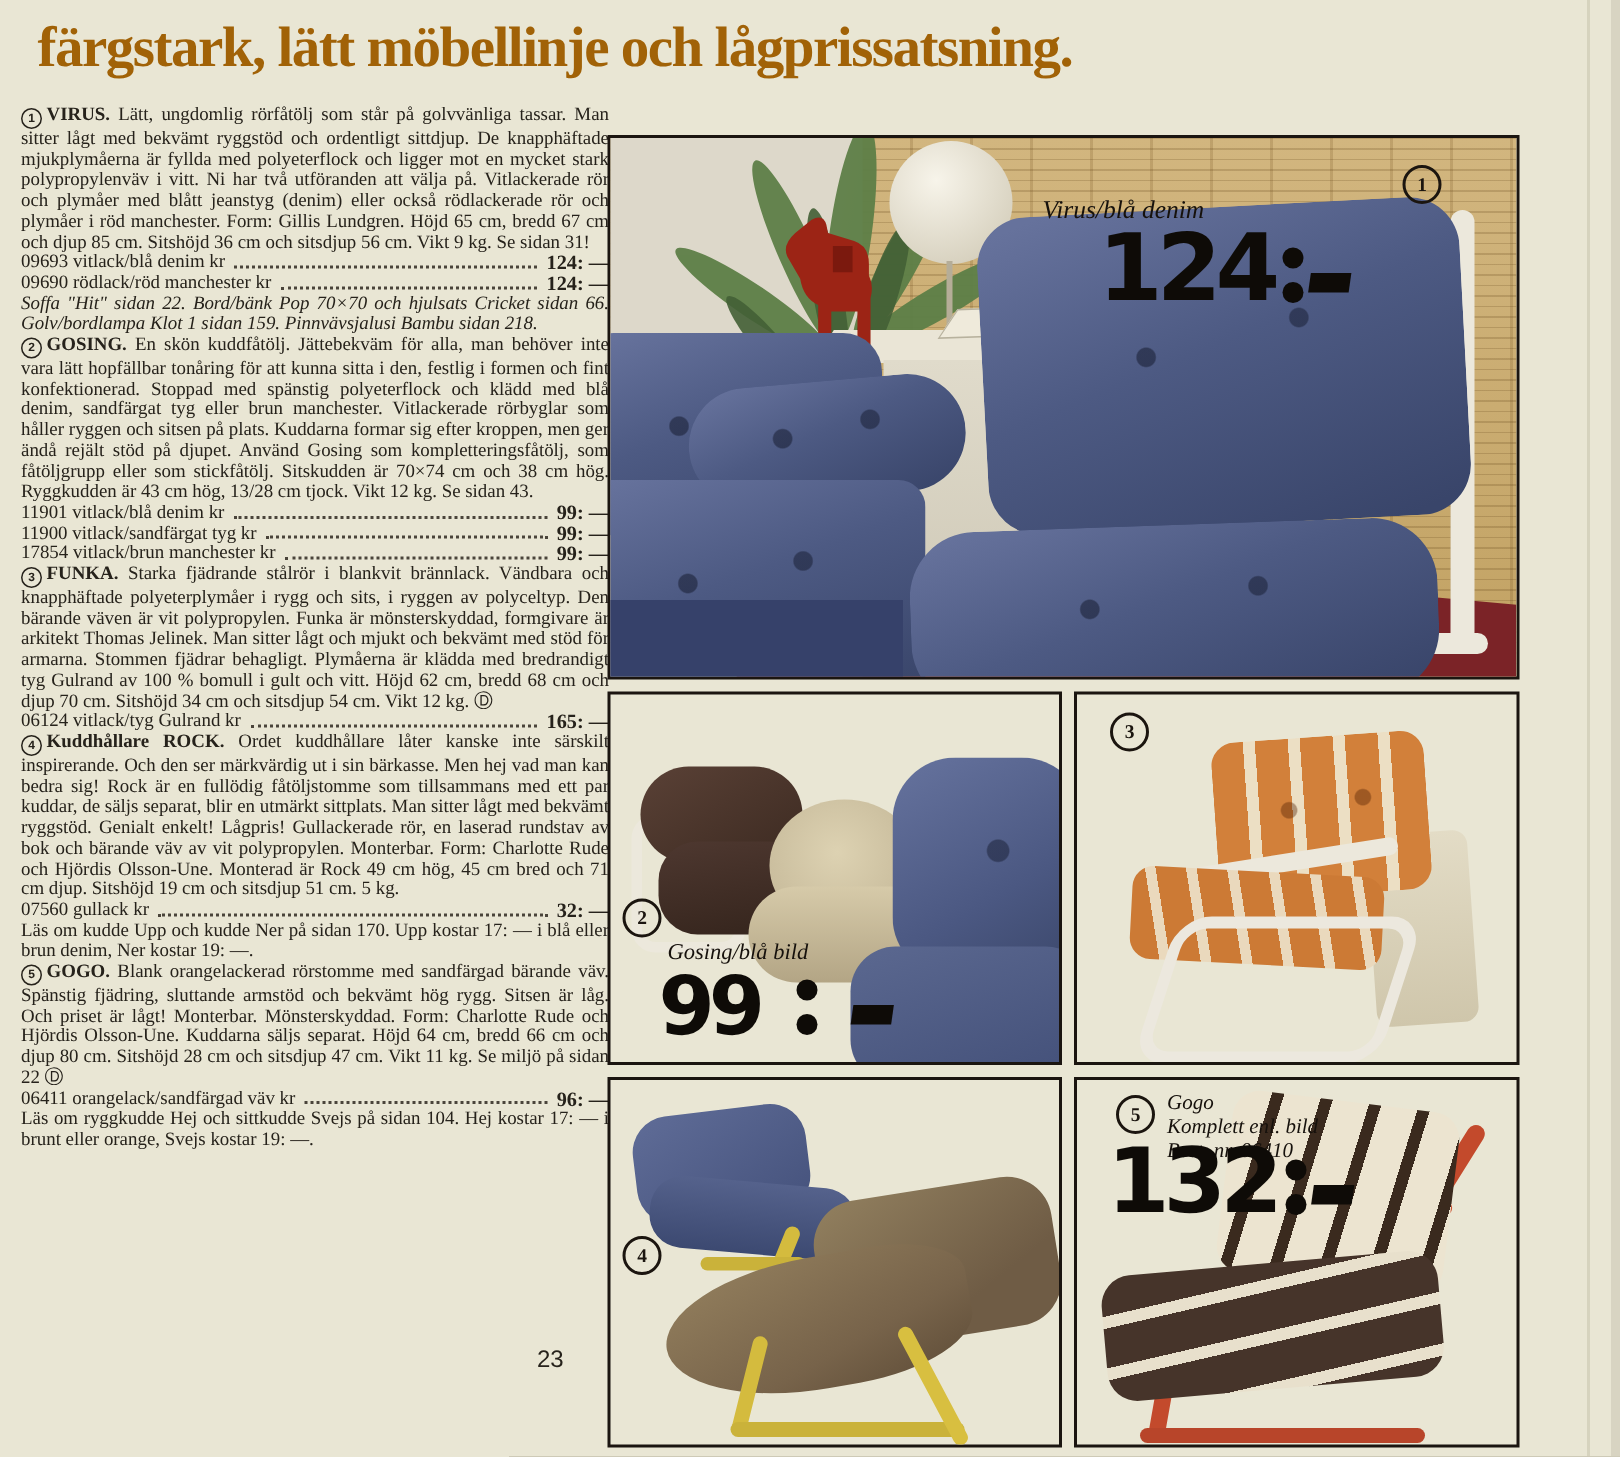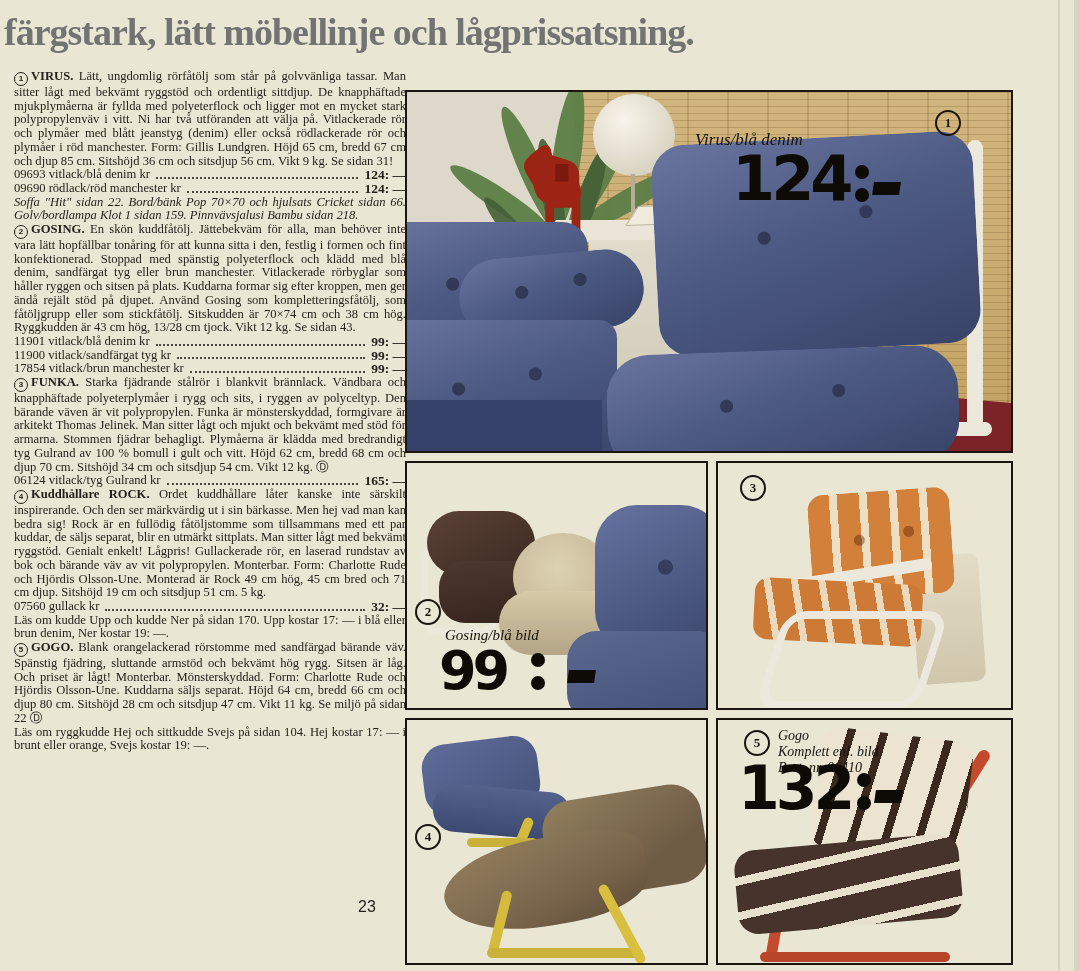--- a/index.html
+++ b/index.html
@@ -1,20 +1,20 @@
 <!DOCTYPE html>
 <html><head>
 <meta charset="utf-8">
 <style>
   html,body{margin:0;padding:0;background:#b8b4a2;}
   .page{position:relative;width:1080px;height:971px;background:#e9e6d4;overflow:hidden;
         font-family:"Liberation Serif",serif;color:#221e18;}
   
-  .title{position:absolute;left:4px;top:12px;width:1000px;
-         font:bold 38px/1.1 "Liberation Serif",serif;letter-spacing:-1px;color:#737373;}
+  .title{position:absolute;left:25px;top:12px;width:1000px;
+         font:bold 38px/1.1 "Liberation Serif",serif;letter-spacing:-1px;color:#a16207;}
   
   .col{position:absolute;left:14px;top:70px;width:392px;text-align:justify;
        font-size:12.6px;line-height:13.7px;color:#26221b;}
   .col p{margin:0;}
   .tnum{display:inline-flex;justify-content:center;align-items:center;width:12px;height:12px;
         border:1px solid #26221b;border-radius:50%;font:bold 8px/12px "Liberation Sans",sans-serif;
         vertical-align:-1px;margin-right:3px;}
   .iname{font-weight:bold;}
   .prow{display:flex;align-items:flex-end;font-size:12.6px;line-height:13.7px;}
   .prow .code{white-space:nowrap;}
@@ -112,20 +112,25 @@
 
     <p><span class="tnum">4</span><span class="iname">Kuddhållare ROCK.</span> <span>Ordet kuddhållare låter kanske inte särskilt inspirerande. Och den ser märkvärdig ut i sin bärkasse. Men hej vad man kan bedra sig! Rock är en fullödig fåtöljstomme som tillsammans med ett par kuddar, de säljs separat, blir en utmärkt sittplats. Man sitter lågt med bekvämt ryggstöd. Genialt enkelt! Lågpris! Gullackerade rör, en laserad rundstav av bok och bärande väv av vit polypropylen. Monterbar. Form: Charlotte Rude och Hjördis Olsson-Une. Monterad är Rock 49 cm hög, 45 cm bred och 71 cm djup. Sitshöjd 19 cm och sitsdjup 51 cm. 5 kg.</span></p>
     <div class="prow">
         <span class="code">07560 gullack kr</span>
         <span class="lead"></span>
         <span class="amt">32: —</span>
       </div>
     <p>Läs om kudde Upp och kudde Ner på sidan 170. Upp kostar 17: — i blå eller brun denim, Ner kostar 19: —.</p>
 
     <p><span class="tnum">5</span><span class="iname">GOGO.</span> <span>Blank orangelackerad rörstomme med sandfärgad bärande väv. Spänstig fjädring, sluttande armstöd och bekvämt hög rygg. Sitsen är låg. Och priset är lågt! Monterbar. Mönsterskyddad. Form: Charlotte Rude och Hjördis Olsson-Une. Kuddarna säljs separat. Höjd 64 cm, bredd 66 cm och djup 80 cm. Sitshöjd 28 cm och sitsdjup 47 cm. Vikt 11 kg. Se miljö på sidan 22 Ⓓ</span></p>
+    <div class="prow">
+        <span class="code">06411 orangelack/sandfärgad väv kr</span>
+        <span class="lead"></span>
+        <span class="amt">96: —</span>
+      </div>
     <p>Läs om ryggkudde Hej och sittkudde Svejs på sidan 104. Hej kostar 17: — i brunt eller orange, Svejs kostar 19: —.</p>
   </div>
 
   <div class="pageno">23</div>
 
   <div class="ph" style="left:405px;top:90px;width:608px;height:363px;">
     <div class="bamboo"></div>
     <div class="wallA"></div>
 
     <svg class="abs" style="left:20px;top:-6px;" width="270" height="230">

